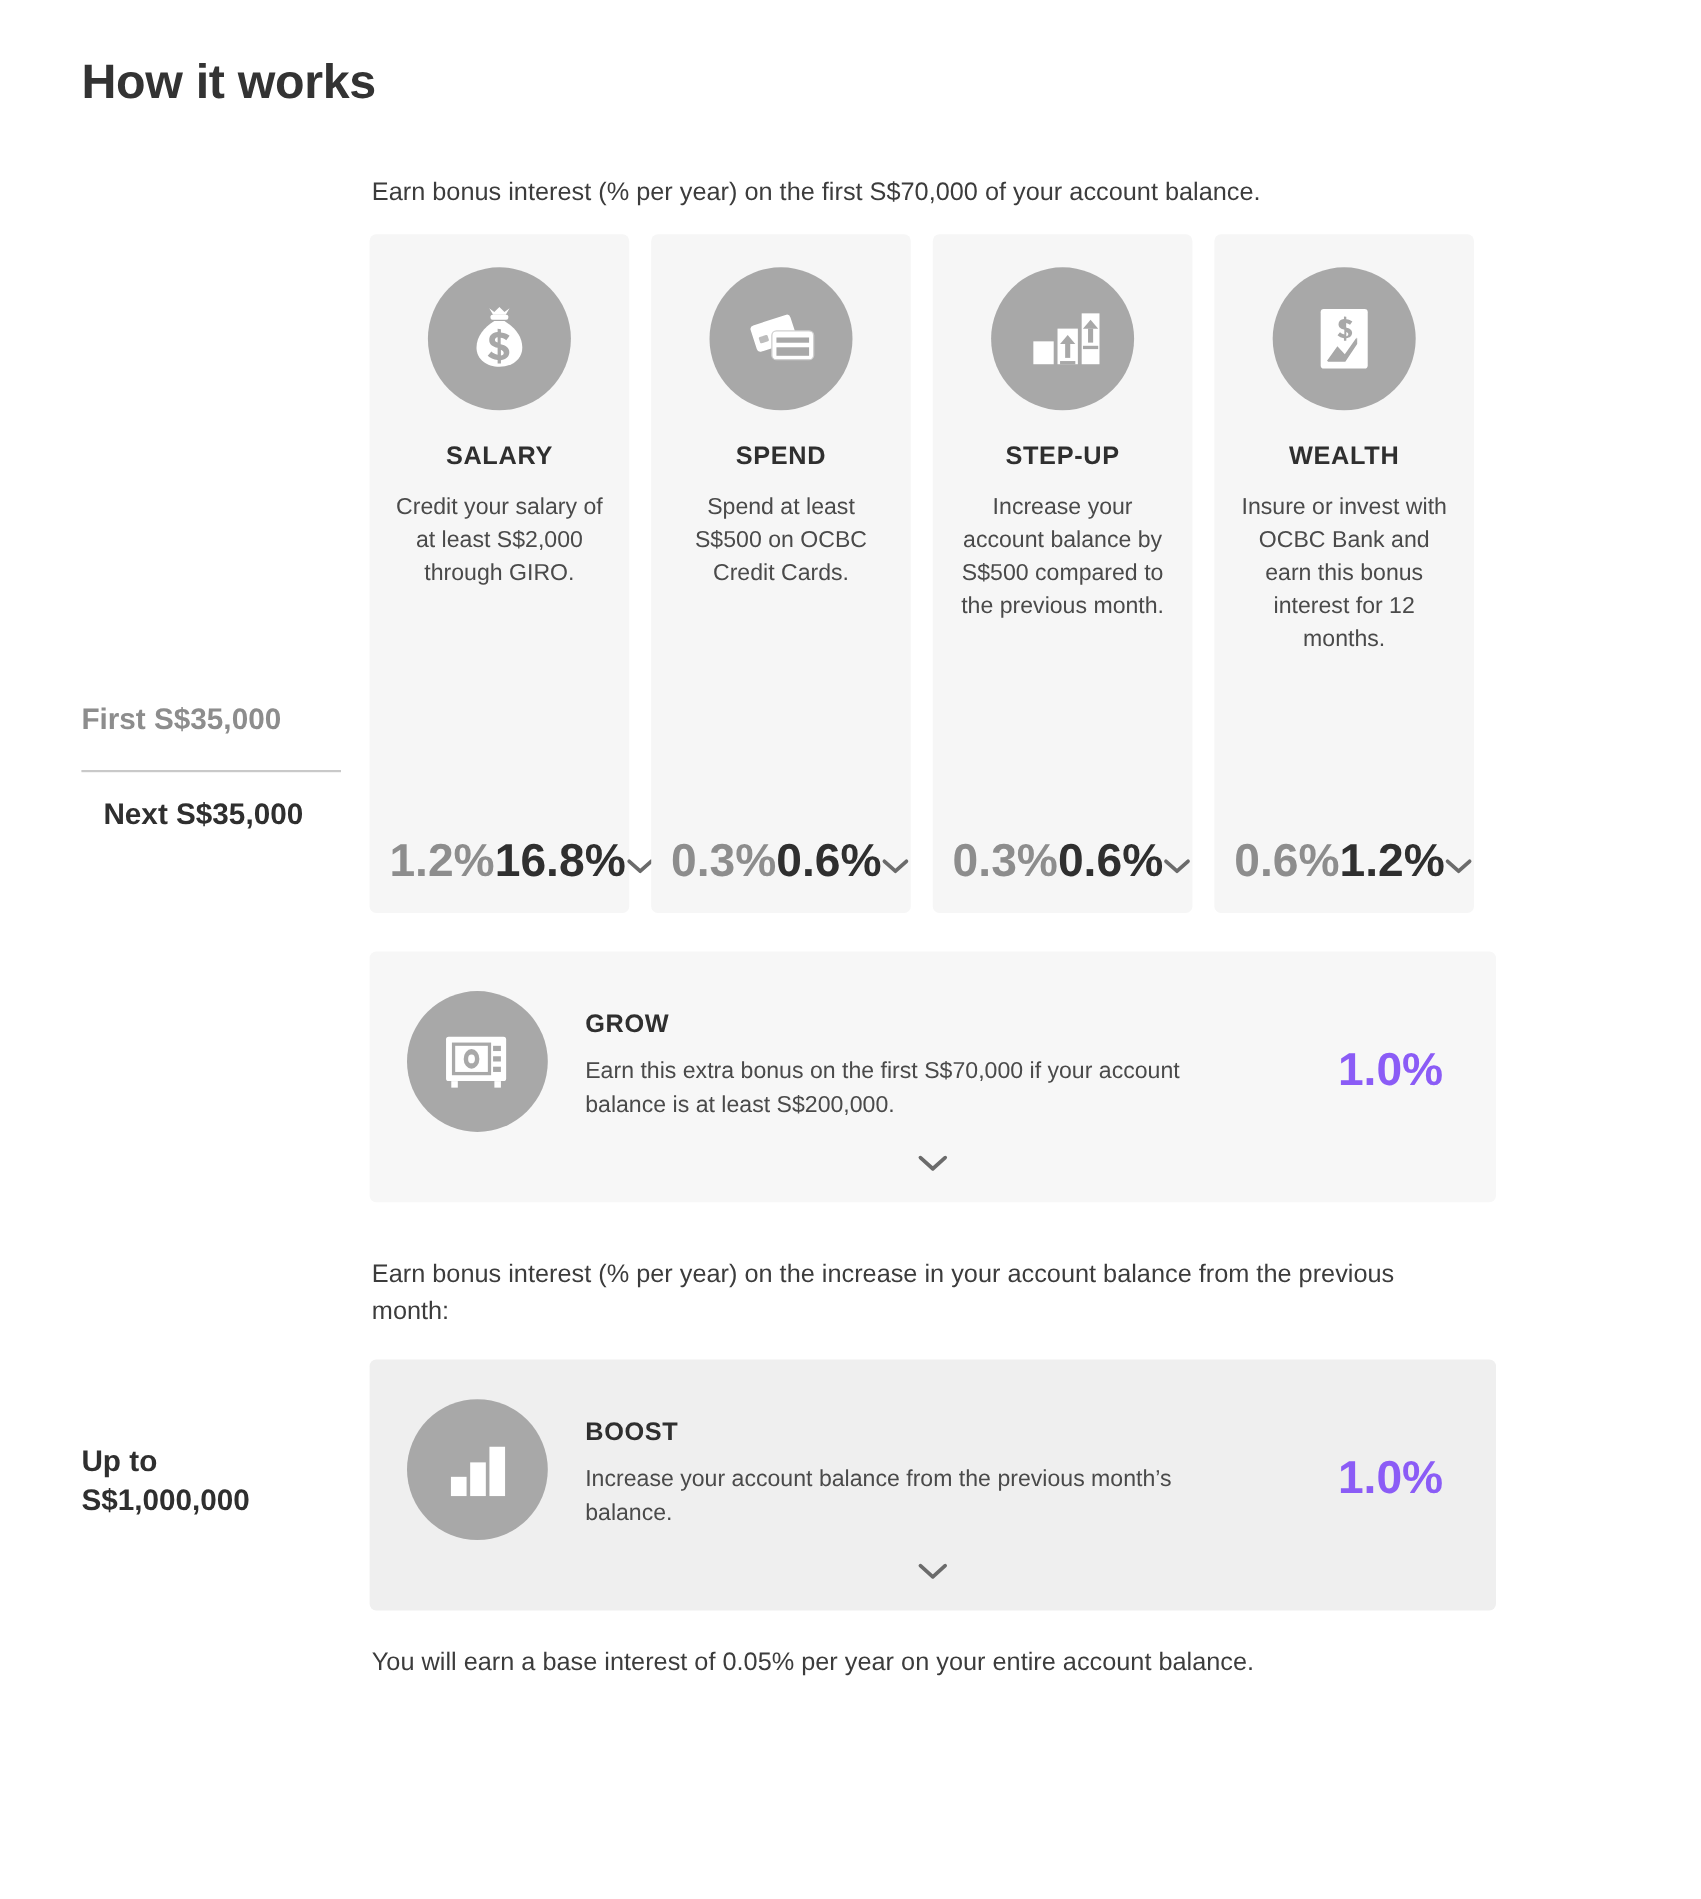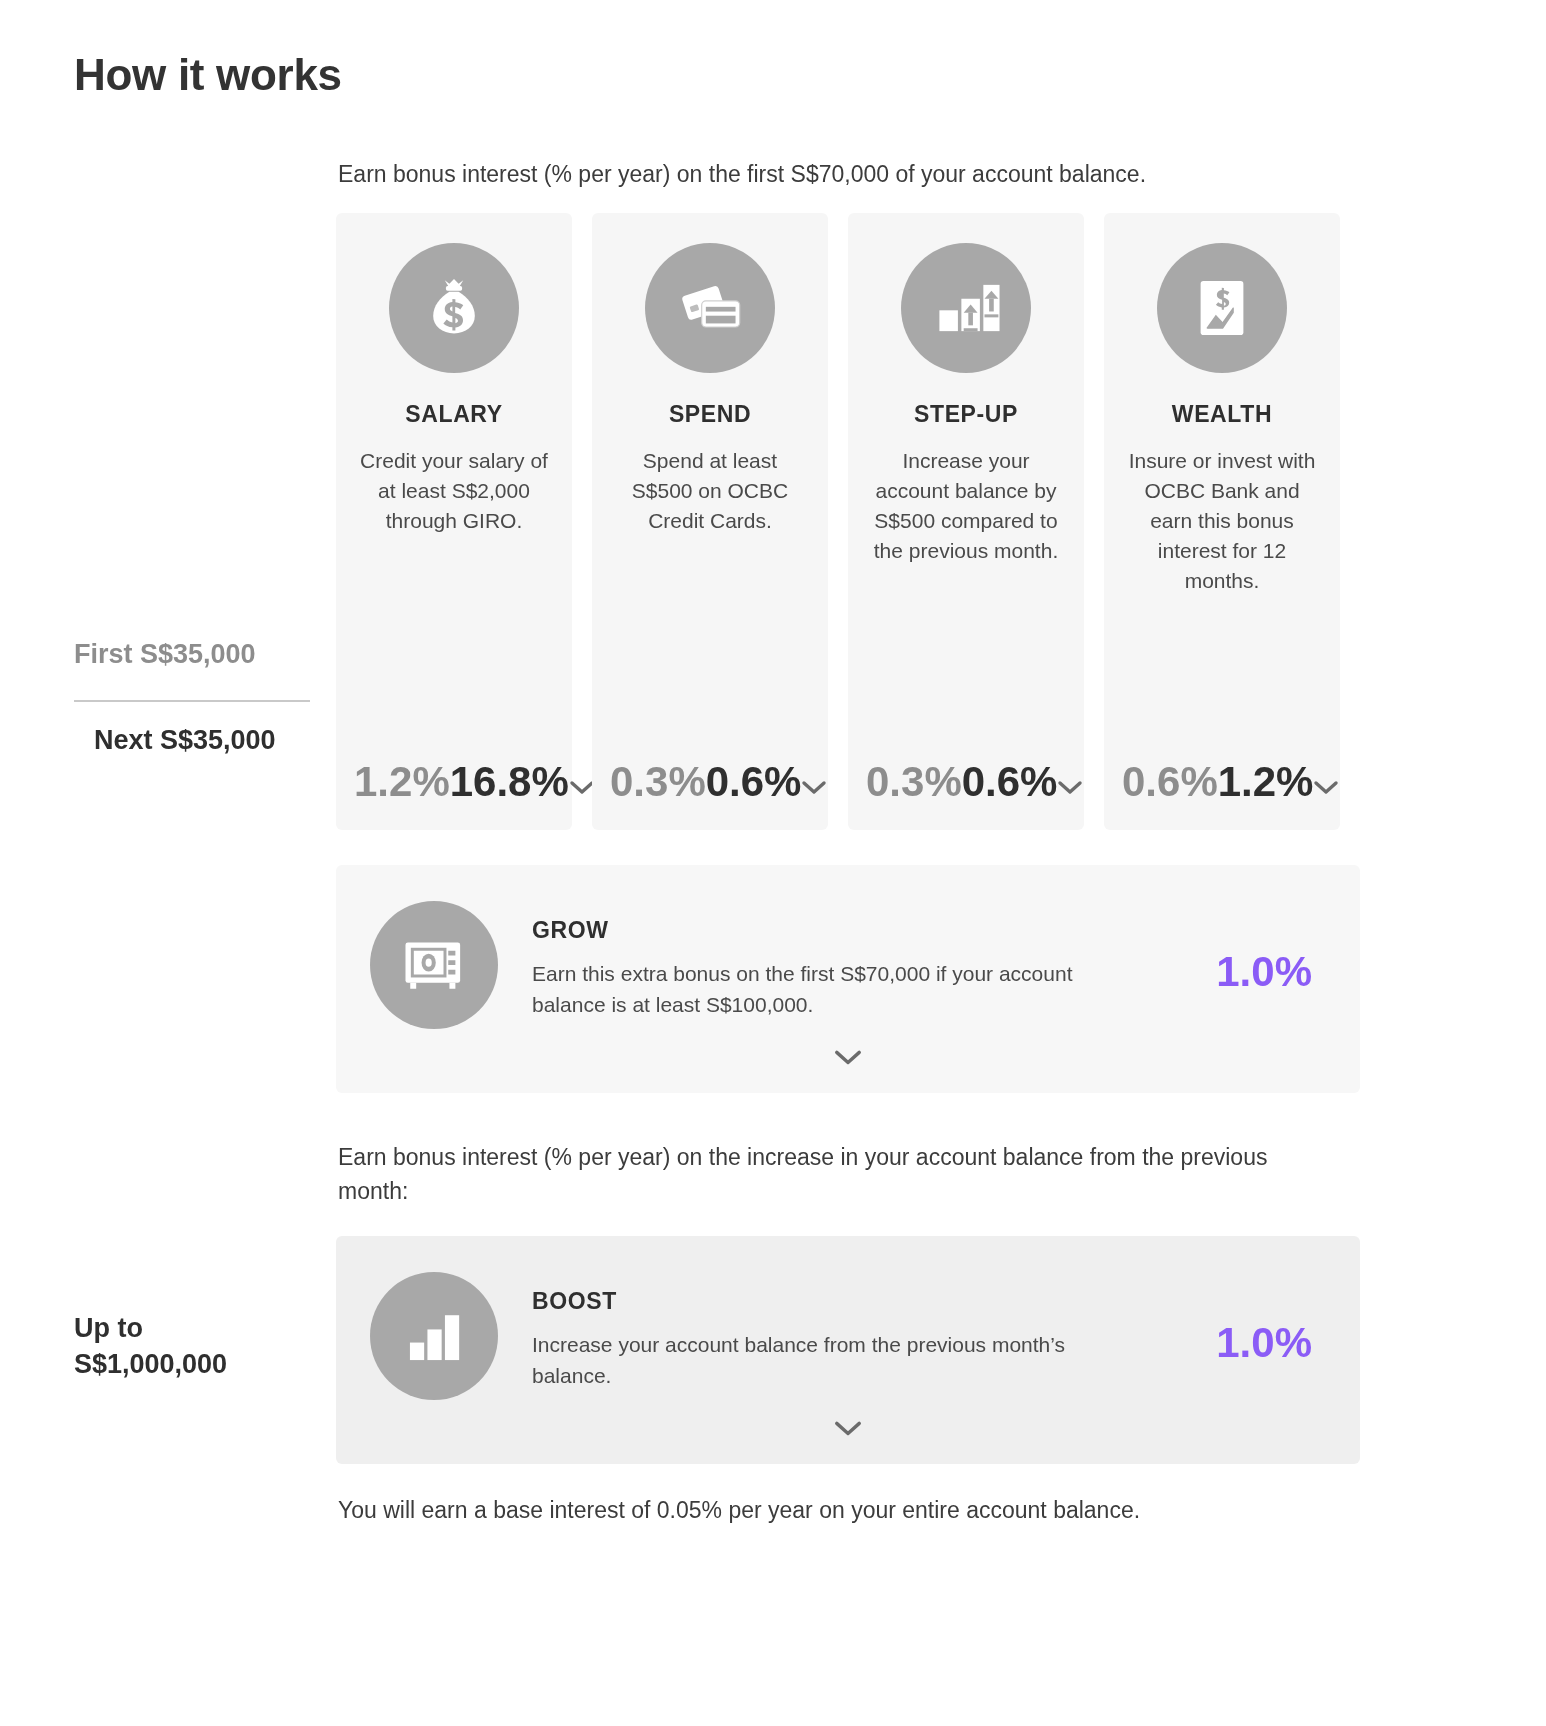--- a/index.html
+++ b/index.html
@@ -363,21 +363,21 @@
           <ellipse cx="27.5" cy="30" rx="2.6" ry="3.4" fill="#ffffff"></ellipse>
           <rect x="44" y="20" width="6" height="4" fill="#a8a8a8"></rect>
           <rect x="44" y="28" width="6" height="4" fill="#a8a8a8"></rect>
           <rect x="44" y="36" width="6" height="4" fill="#a8a8a8"></rect>
           <rect x="12" y="47" width="5" height="5" fill="#ffffff"></rect>
           <rect x="45" y="47" width="5" height="5" fill="#ffffff"></rect>
         </svg>
       </div>
       <div class="wide-text">
         <div class="wide-title">GROW</div>
-        <div class="wide-desc">Earn this extra bonus on the first S$70,000 if your account balance is at least S$100,000.</div>
+        <div class="wide-desc">Earn this extra bonus on the first S$70,000 if your account balance is at least S$200,000.</div>
       </div>
       <div class="wide-rate">1.0%</div>
     </div>
     <div class="wide-chev">
       <svg width="30" height="18" viewBox="0 0 26 16">
           <path d="M3 3 L13 12 L23 3" stroke="#6b6b6b" stroke-width="3" fill="none" stroke-linecap="round" stroke-linejoin="round"></path>
         </svg>
     </div>
   </div>
 

